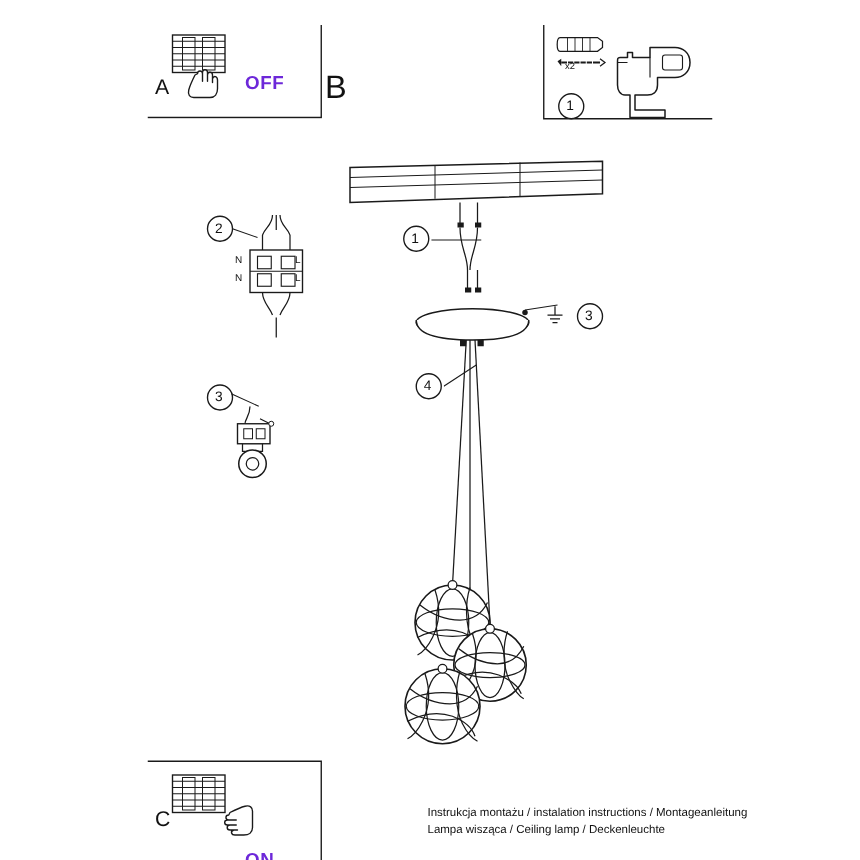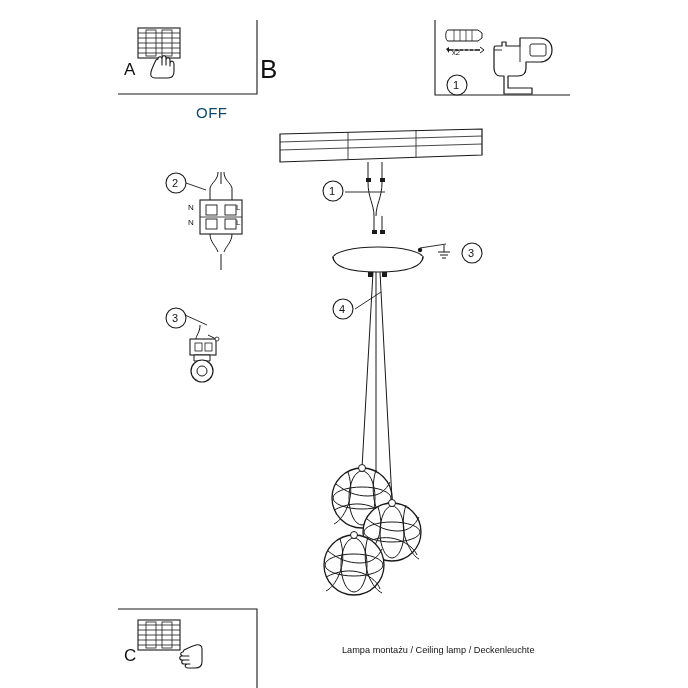--- a/index.html
+++ b/index.html
@@ -28,24 +28,23 @@
     color: #111;
     letter-spacing: 0.5px;
   }
   .letter-big {
     font-size: 26px;
     font-weight: 400;
     color: #111;
   }
   .word {
     font-size: 15px;
-    font-weight: 400;
-    color: #0c4a6e;
+    font-weight: 700;
+    color: #6d28d9;
     letter-spacing: 0.5px;
-    margin-top: 46px;
   }
   .footer-text {
     font-size: 9.2px;
     color: #111;
     line-height: 13px;
     white-space: nowrap;
   }
   .x2 {
     font-size: 7.5px;
     color: #111;
@@ -331,16 +330,17 @@
 
       <g>
         <path d="M66 42 C70 40 74 38 78 37 C82 36 84 38 84 41 L84 54 C84 58 81 60 77 60 L70 60 C67 60 66 57 69 56 L72 56 L66 56 C63 56 63 52 66 52 L71 52 L64 52 C61 52 61 48 64 48 L71 48 L65 48 C62 48 62 44 65 44 Z" fill="#fff" stroke="#1a1a1a" stroke-width="1.1" stroke-linejoin="round"></path>
       </g>
     </svg>
   </div>
   <div class="abs letter" style="left:124px; top:646px;">C</div>
   <div class="abs word" style="left:196px; top:680px;">ON</div>
 
   <div class="abs" style="left:342px; top:644px;">
-    <div class="footer-text">Lampa montażu / Ceiling lamp / Deckenleuchte</div>
+    <div class="footer-text">Instrukcja montażu / instalation instructions / Montageanleitung</div>
+    <div class="footer-text">Lampa wisząca / Ceiling lamp / Deckenleuchte</div>
   </div>
 
 </div>
 
 </body></html>

